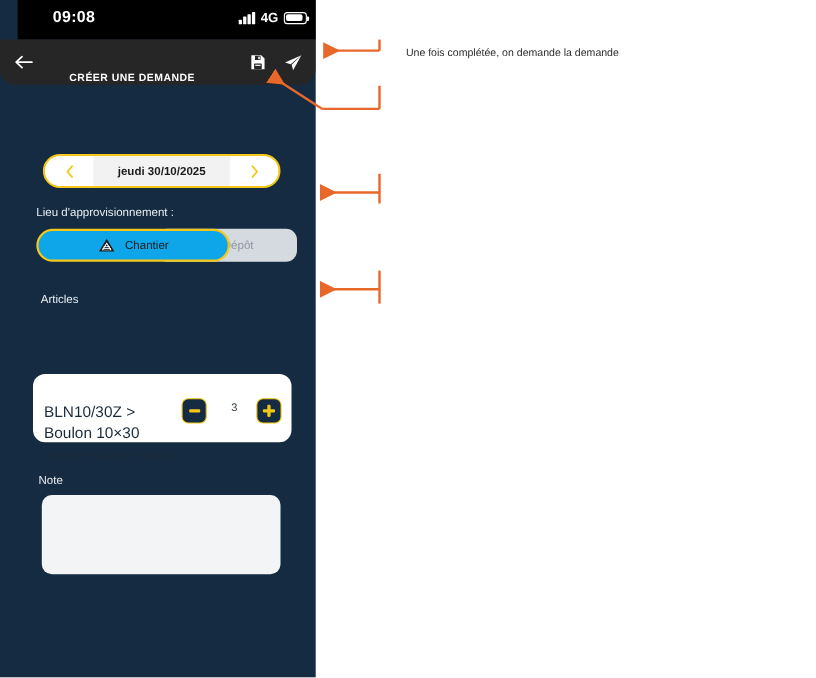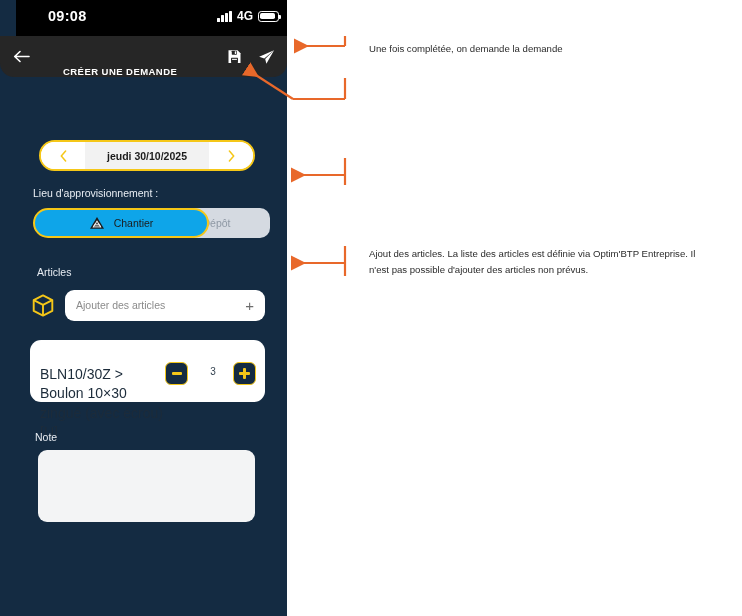--- a/index.html
+++ b/index.html
@@ -261,33 +261,20 @@
             <path d="M8.5 4.6 L13.3 12.4 H3.7 Z" fill="#ffffff"></path>
             <path d="M5.0 12.0 L11.9 12.0 L8.5 6.4 Z" fill="#1c1c1c"></path>
             <rect x="4.4" y="10.3" width="8.2" height="1.0" fill="#ffffff"></rect>
             <rect x="5.5" y="8.4" width="6.0" height="0.9" fill="#ffffff"></rect>
           </svg>
           <span id="chantier-label">Chantier</span>
         </div>
       </div>
 
       <div class="section-label" id="articles-label">Articles</div>
-      <div id="add-row">
-        <span id="box-icon">
-          <svg width="22" height="23" viewBox="0 0 22 23" aria-hidden="true">
-            <path d="M11 1.4 L20.3 6.1 V16.9 L11 21.6 L1.7 16.9 V6.1 Z" fill="none" stroke="#f5c718" stroke-width="1.9" stroke-linejoin="round"></path>
-            <path d="M1.7 6.1 L11 10.9 L20.3 6.1" fill="none" stroke="#f5c718" stroke-width="1.9" stroke-linejoin="round"></path>
-            <path d="M11 10.9 V21.6" fill="none" stroke="#f5c718" stroke-width="1.9" stroke-linejoin="round"></path>
-          </svg>
-        </span>
-        <div id="add-field">
-          <span id="add-placeholder">Ajouter des articles</span>
-          <span id="add-plus">+</span>
-        </div>
-      </div>
 
       <div id="article-card">
         <div id="article-name">BLN10/30Z &gt; Boulon 10×30 zingué (avec écrou) [U]</div>
         <div class="qty-btn" id="qty-minus">
           <span class="qty-glyph"></span>
         </div>
         <div id="qty-value">3</div>
         <div class="qty-btn" id="qty-plus">
           <span class="plus-h"></span>
           <span class="plus-v"></span>
@@ -323,15 +310,14 @@
       <path d="M345,175 L293,175" stroke="#e8682a" stroke-width="2.2" fill="none" marker-end="url(#ah)"></path>
     </g>
 
     <g>
       <path d="M345,246 L345,276" stroke="#e8682a" stroke-width="2.2" fill="none"></path>
       <path d="M345,263 L293,263" stroke="#e8682a" stroke-width="2.2" fill="none" marker-end="url(#ah)"></path>
     </g>
   </svg>
 
   <div class="anno" id="anno-1">Une fois complétée, on demande la demande</div>
-  <div class="anno" id="anno-4">Ajout des articles. La liste des articles est définie via Optim'BTP Entreprise. Il n'est pas possible d'ajouter des articles non prévus.</div>
 
 </div>
 
 </body></html>

